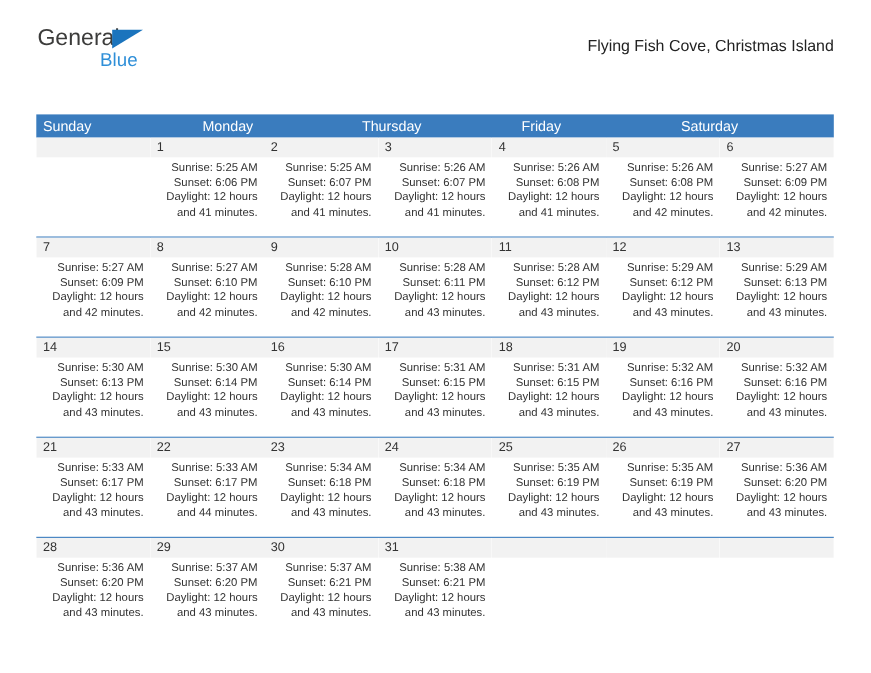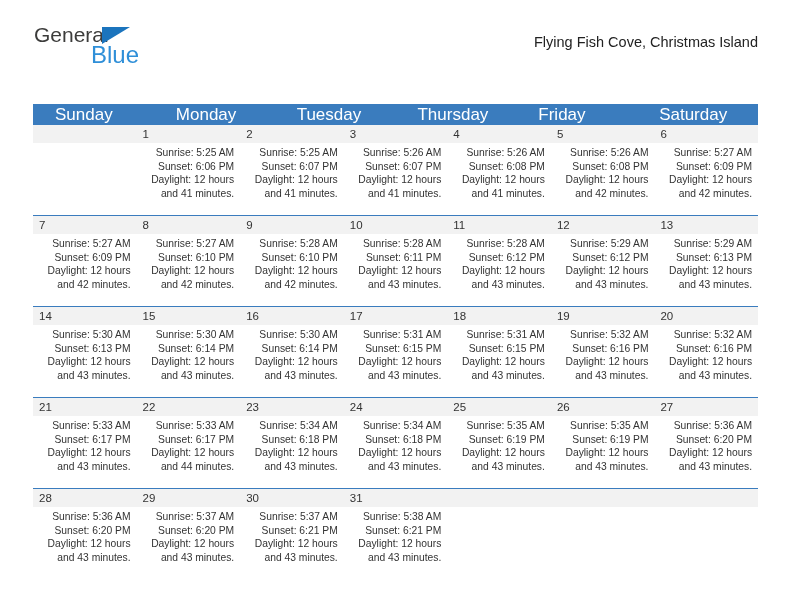--- a/index.html
+++ b/index.html
@@ -43,21 +43,21 @@
     top: 3px;
     width: 0;
     height: 0;
     border-left: 28px solid #1b74bd;
     border-bottom: 17px solid transparent;
   }
   .brand-line2 {
     position: absolute;
     left: 57px;
     top: 20px;
-    font-size: 24px;
+    font-size: 17px;
     line-height: 22px;
     color: #2f8fd8;
     white-space: nowrap;
     text-align: right;
   }
 
   .title-block {
     position: absolute;
     right: 34px;
     top: 32px;
@@ -87,23 +87,23 @@
   }
 
   .weekday-row {
     display: flex;
     background: #3a7cbe;
     height: 21px;
   }
   .weekday {
     flex: 1 1 0;
     color: #ffffff;
-    font-size: 17px;
+    font-size: 13px;
     line-height: 21px;
-    padding-left: 22px;
+    padding-left: 6px;
     box-sizing: border-box;
     white-space: nowrap;
     overflow: hidden;
   }
 
   .week {
     position: relative;
     display: flex;
     height: 90px;
     border-top: 1px solid #ffffff;
@@ -163,21 +163,20 @@
   </div>
 
   <div class="title-block">
     <div class="cal-sub">Flying Fish Cove, Christmas Island</div>
   </div>
 
   <div class="calendar">
     <div class="weekday-row">
       <div class="weekday">Sunday</div>
       <div class="weekday">Monday</div>
-      <div class="weekday">Tuesday</div>
       <div class="weekday">Thursday</div>
       <div class="weekday">Friday</div>
       <div class="weekday">Saturday</div>
     </div>
     <div id="weeks-container">
         <div class="week first">
           <div class="day empty">
             <div class="day-num"></div>
           </div>
           <div class="day">

